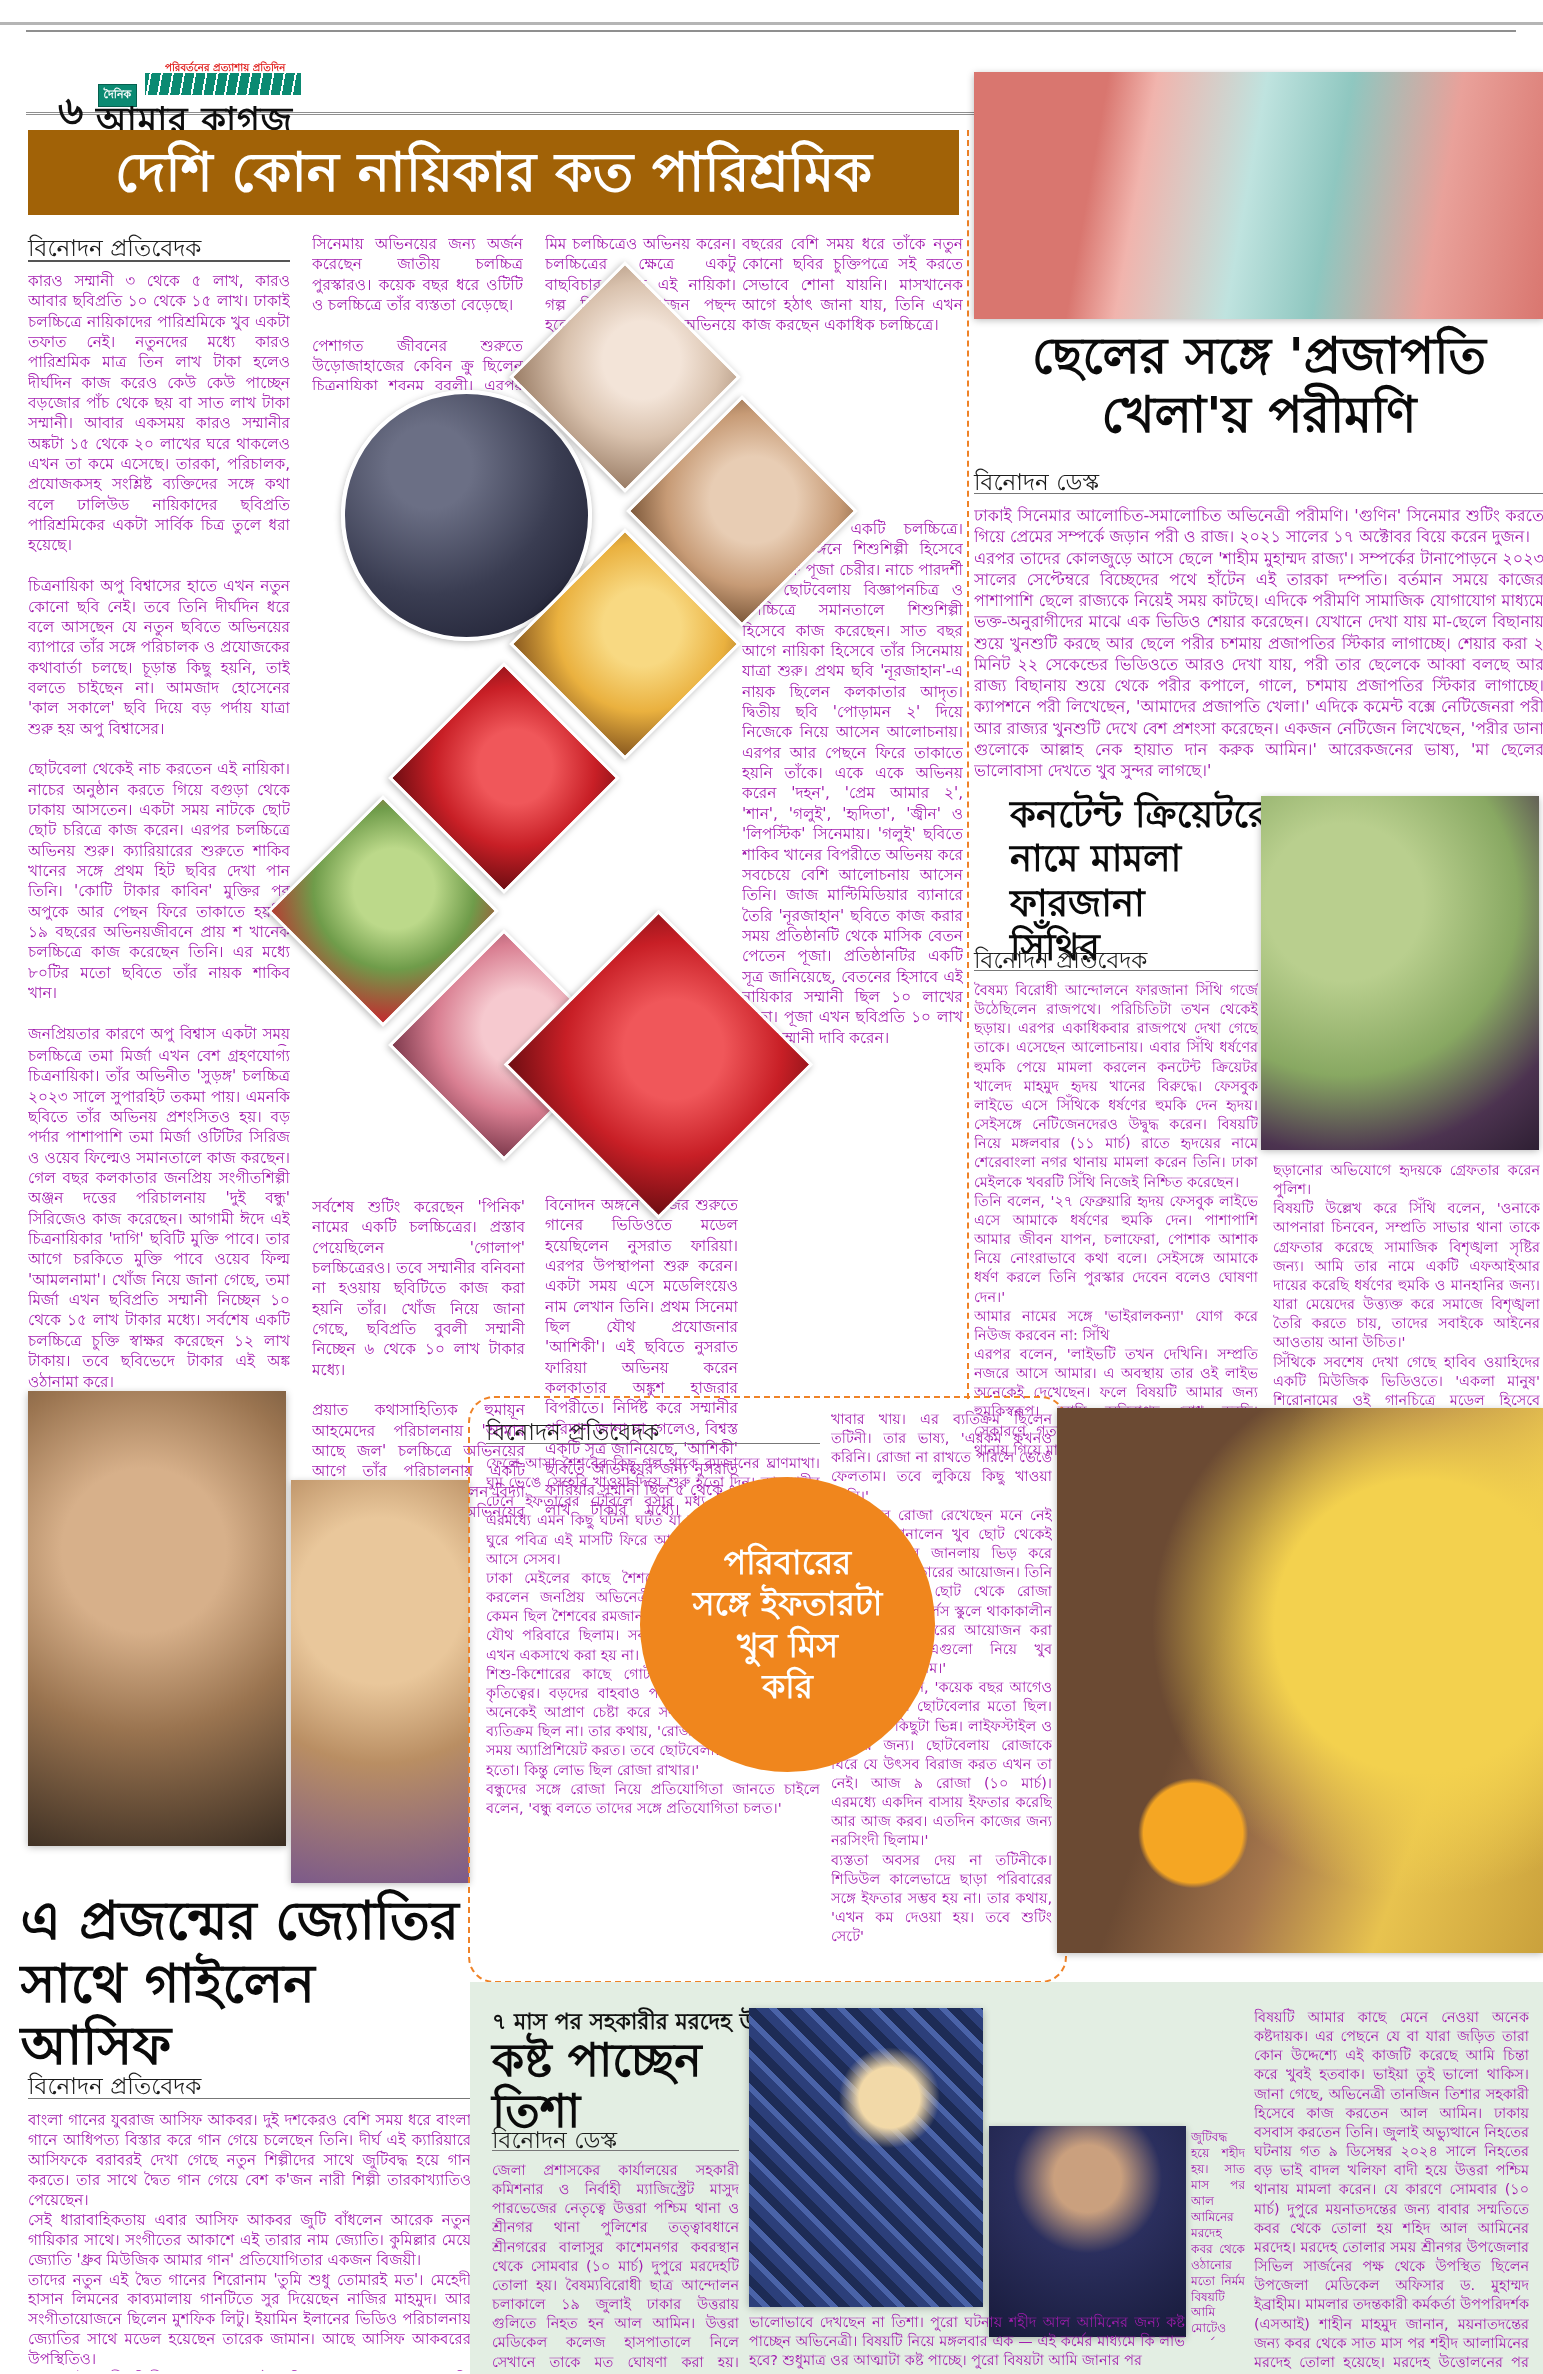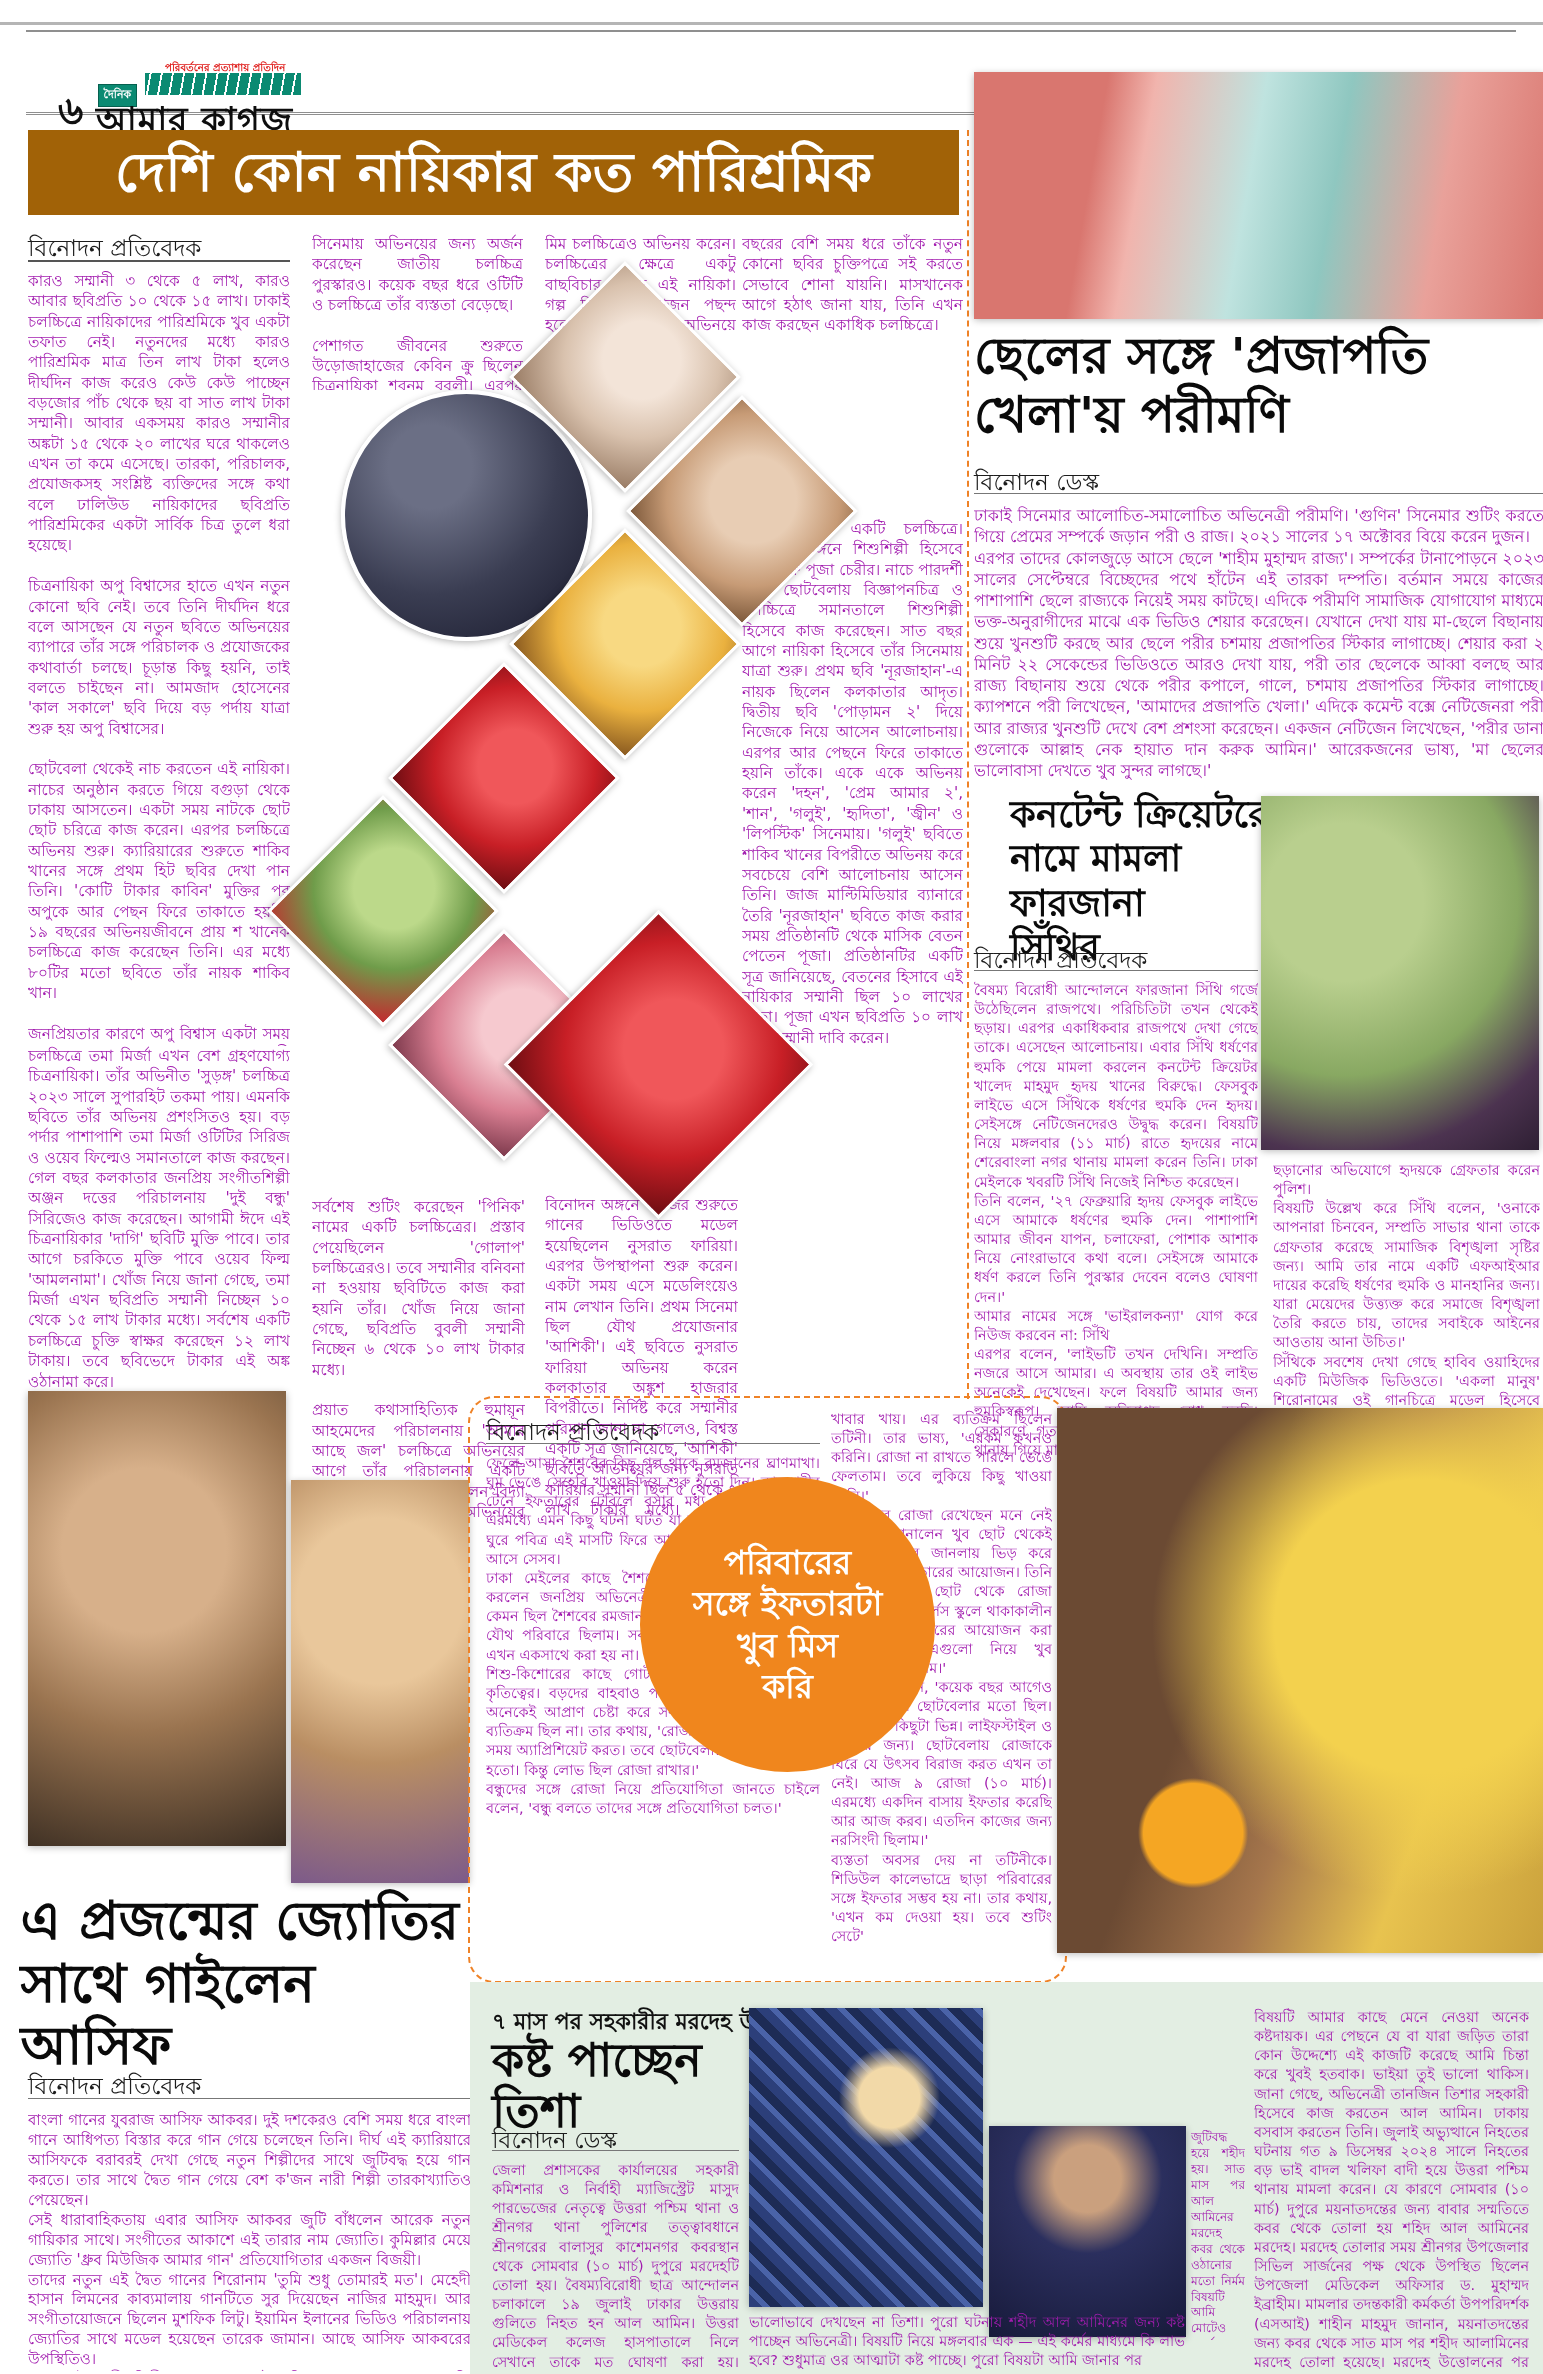--- a/index.html
+++ b/index.html
@@ -105,21 +105,21 @@
   <div class="abs photo diamond g-tan" style="left:660px;top:429px;width:158px;height:158px;"></div>
   <div class="abs photo diamond g-yellow" style="left:543px;top:562px;width:158px;height:158px;"></div>
   <div class="abs photo diamond g-red" style="left:422px;top:696px;width:158px;height:158px;"></div>
   <div class="abs photo diamond g-green" style="left:301px;top:829px;width:158px;height:158px;"></div>
   <div class="abs photo diamond g-pink" style="left:422px;top:963px;width:158px;height:158px;"></div>
   <div class="abs photo diamond g-red" style="left:549px;top:955px;width:213px;height:213px;"></div>
 
   <div class="abs vdash"></div>
 
   <div class="abs photo g-porimoni" style="left:974px;top:72px;width:570px;height:247px;"></div>
-  <div class="abs h2" style="left:974px;top:327px;width:570px;font-size:50px;text-align:left;line-height:1.18;">ছেলের সঙ্গে 'প্রজাপতি
+  <div class="abs h2" style="left:974px;top:327px;width:570px;font-size:50px;text-align:center;line-height:1.18;">ছেলের সঙ্গে 'প্রজাপতি
 খেলা'য় পরীমণি</div>
   <div class="abs byline" style="left:974px;top:464px;">বিনোদন ডেস্ক</div>
   <div class="abs rule" style="left:974px;top:493px;width:570px;height:0.9px;background:#777;"></div>
   <div class="abs col" style="left:974px;top:505px;width:570px;height:336px;font-size:16px;">ঢাকাই সিনেমার আলোচিত-সমালোচিত অভিনেত্রী পরীমণি। 'গুণিন' সিনেমার শুটিং করতে গিয়ে প্রেমের সম্পর্কে জড়ান পরী ও রাজ। ২০২১ সালের ১৭ অক্টোবর বিয়ে করেন দুজন।
 এরপর তাদের কোলজুড়ে আসে ছেলে 'শাহীম মুহাম্মদ রাজ্য'। সম্পর্কের টানাপোড়নে ২০২৩ সালের সেপ্টেম্বরে বিচ্ছেদের পথে হাঁটেন এই তারকা দম্পতি। বর্তমান সময়ে কাজের পাশাপাশি ছেলে রাজ্যকে নিয়েই সময় কাটছে। এদিকে পরীমণি সামাজিক যোগাযোগ মাধ্যমে ভক্ত-অনুরাগীদের মাঝে এক ভিডিও শেয়ার করেছেন। যেখানে দেখা যায় মা-ছেলে বিছানায় শুয়ে খুনশুটি করছে আর ছেলে পরীর চশমায় প্রজাপতির স্টিকার লাগাচ্ছে। শেয়ার করা ২ মিনিট ২২ সেকেন্ডের ভিডিওতে আরও দেখা যায়, পরী তার ছেলেকে আব্বা বলছে আর রাজ্য বিছানায় শুয়ে থেকে পরীর কপালে, গালে, চশমায় প্রজাপতির স্টিকার লাগাচ্ছে। ক্যাপশনে পরী লিখেছেন, 'আমাদের প্রজাপতি খেলা।' এদিকে কমেন্ট বক্সে নেটিজেনরা পরী আর রাজ্যর খুনশুটি দেখে বেশ প্রশংসা করেছেন। একজন নেটিজেন লিখেছেন, 'পরীর ডানা গুলোকে আল্লাহ নেক হায়াত দান করুক আমিন।' আরেকজনের ভাষ্য, 'মা ছেলের ভালোবাসা দেখতে খুব সুন্দর লাগছে।'</div>
 
   <div class="abs h2" style="left:974px;top:793px;width:288px;font-size:37px;line-height:1.2;margin-left:36px;">কনটেন্ট ক্রিয়েটরের
 নামে মামলা ফারজানা
 সিঁথির</div>
   <div class="abs byline" style="left:974px;top:942px;">বিনোদন প্রতিবেদক</div>

